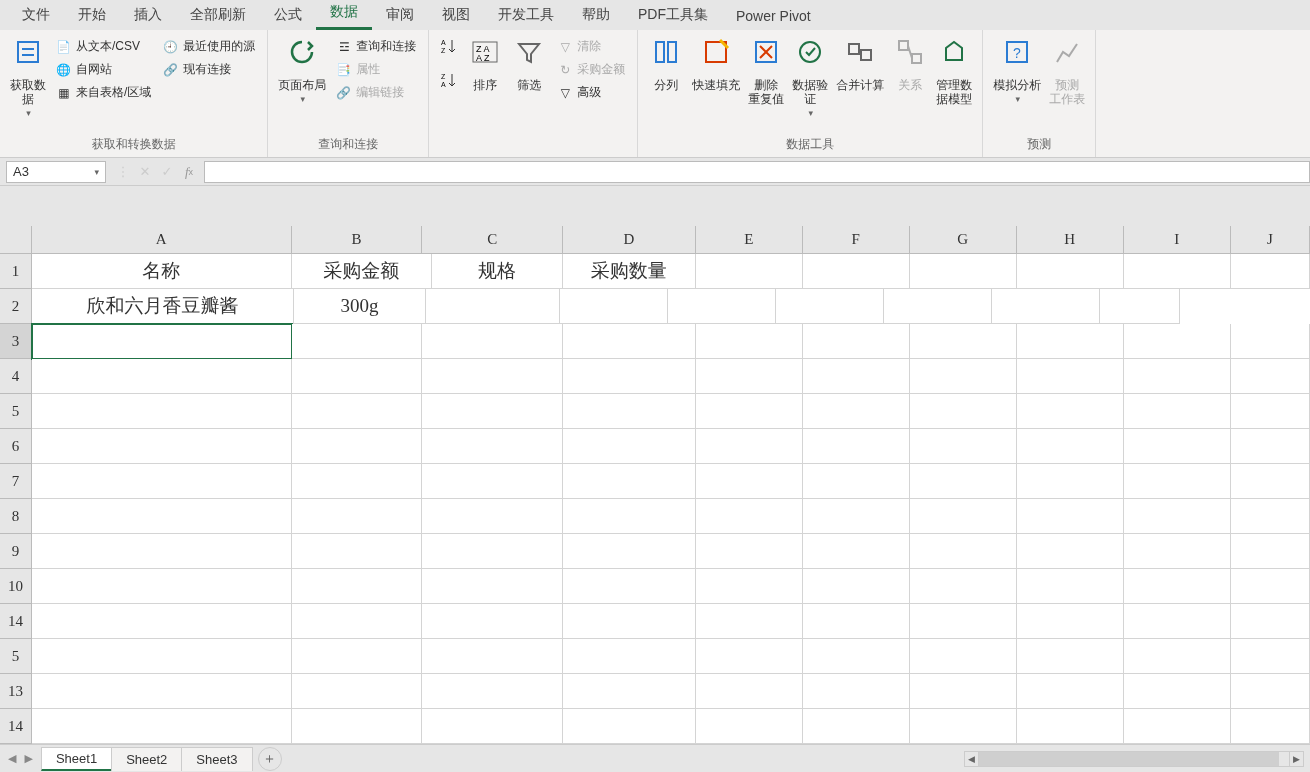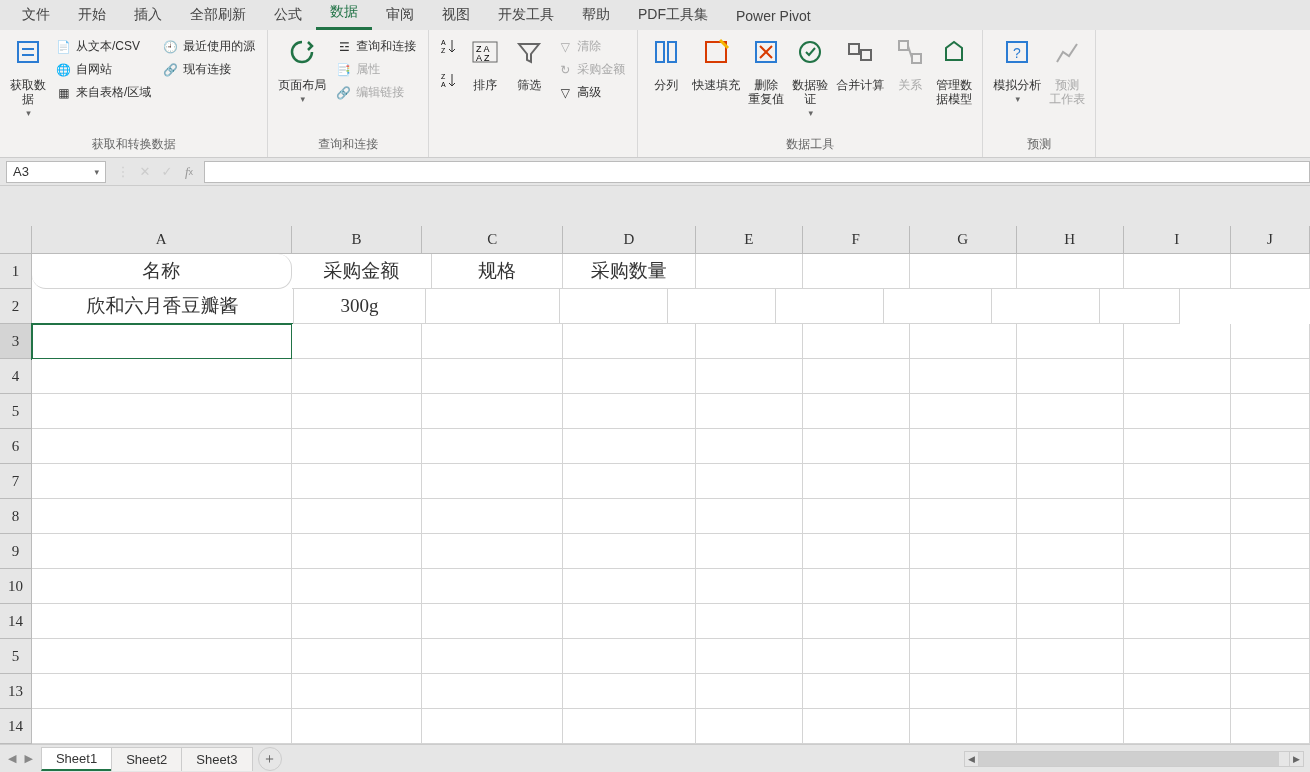--- a/index.html
+++ b/index.html
@@ -359,21 +359,21 @@
       <div class="row-h">8</div>
       <div class="row-h">9</div>
       <div class="row-h">10</div>
       <div class="row-h">14</div>
       <div class="row-h">5</div>
       <div class="row-h">13</div>
       <div class="row-h">14</div>
     </div>
   <div class="cells" id="cells">
       <div class="row-c">
-        <div class="cell" style="width: 262px; border-radius: 14px;">名称</div>
+        <div class="cell" style="width: 262px;">名称</div>
         <div class="cell" style="width: 142px;">采购金额</div>
         <div class="cell" style="width: 132px;">规格</div>
         <div class="cell" style="width: 134px;">采购数量</div>
         <div class="cell" style="width: 108px;"></div>
         <div class="cell" style="width: 108px;"></div>
         <div class="cell" style="width: 108px;"></div>
         <div class="cell" style="width: 108px;"></div>
         <div class="cell" style="width: 108px;"></div>
         <div class="cell" style="width: 80px;"></div>
       </div>

